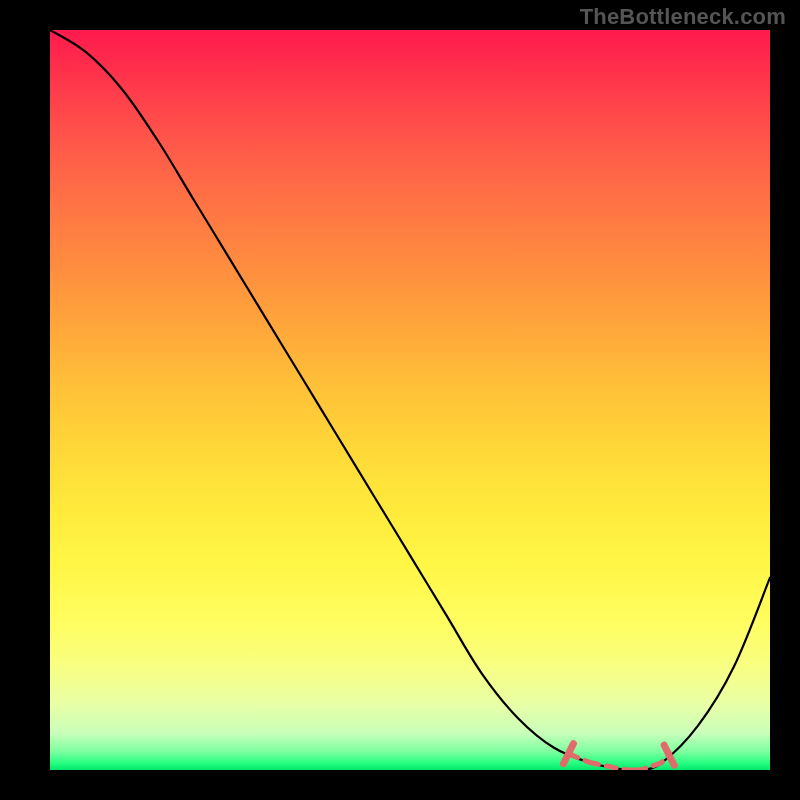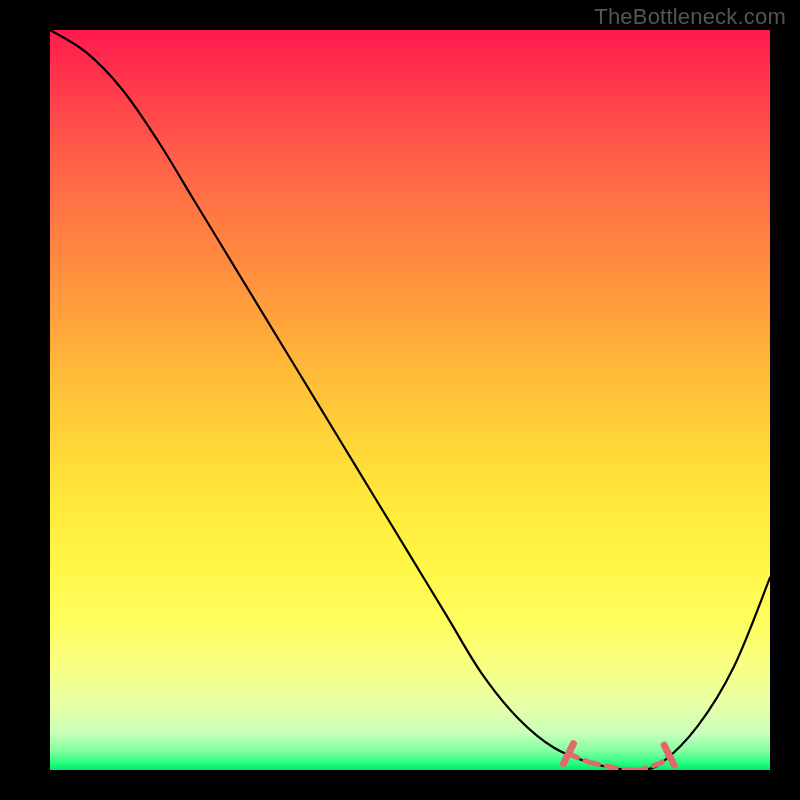--- a/index.html
+++ b/index.html
@@ -10,21 +10,21 @@
     background: #000;
     overflow: hidden;
     font-family: Arial, Helvetica, sans-serif;
   }
   .attribution {
     position: absolute;
     top: 4px;
     right: 14px;
     color: #555;
     font-size: 22px;
-    font-weight: normal;
+    font-weight: bold;
     letter-spacing: 0.2px;
     z-index: 10;
   }
   .plot-area {
     position: absolute;
     left: 50px;
     top: 30px;
     width: 720px;
     height: 740px;
     background: linear-gradient(to bottom,

